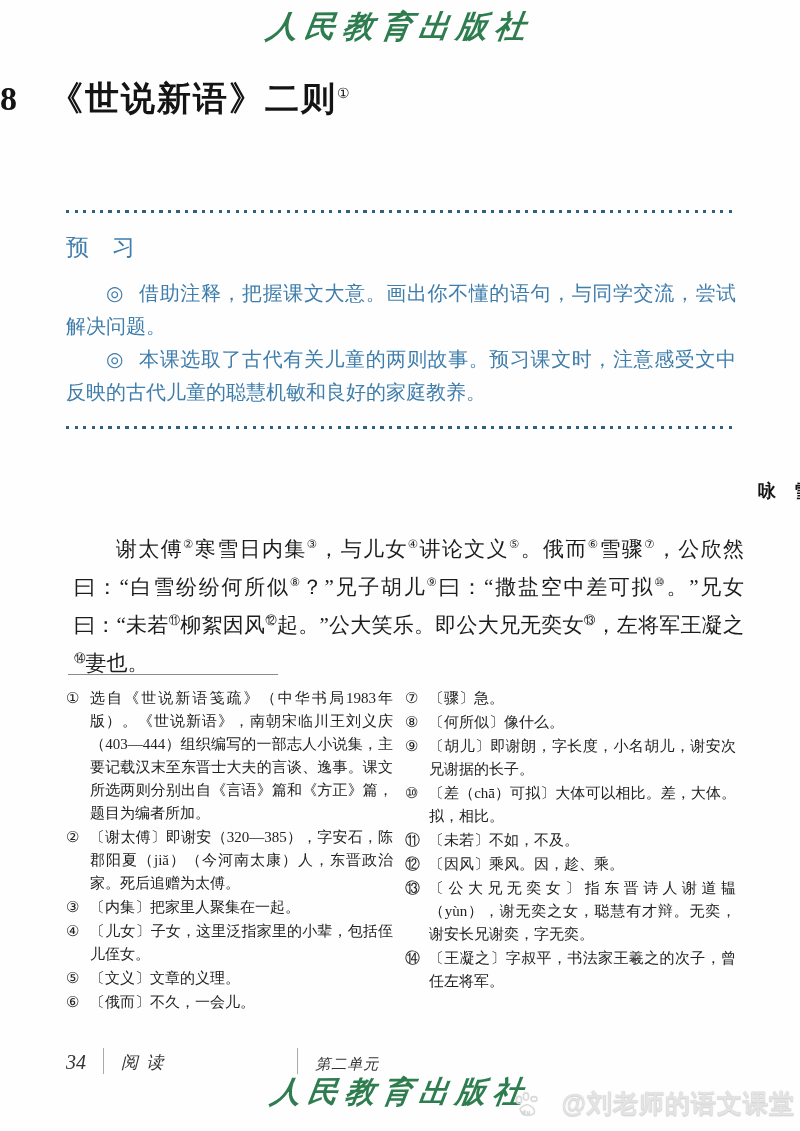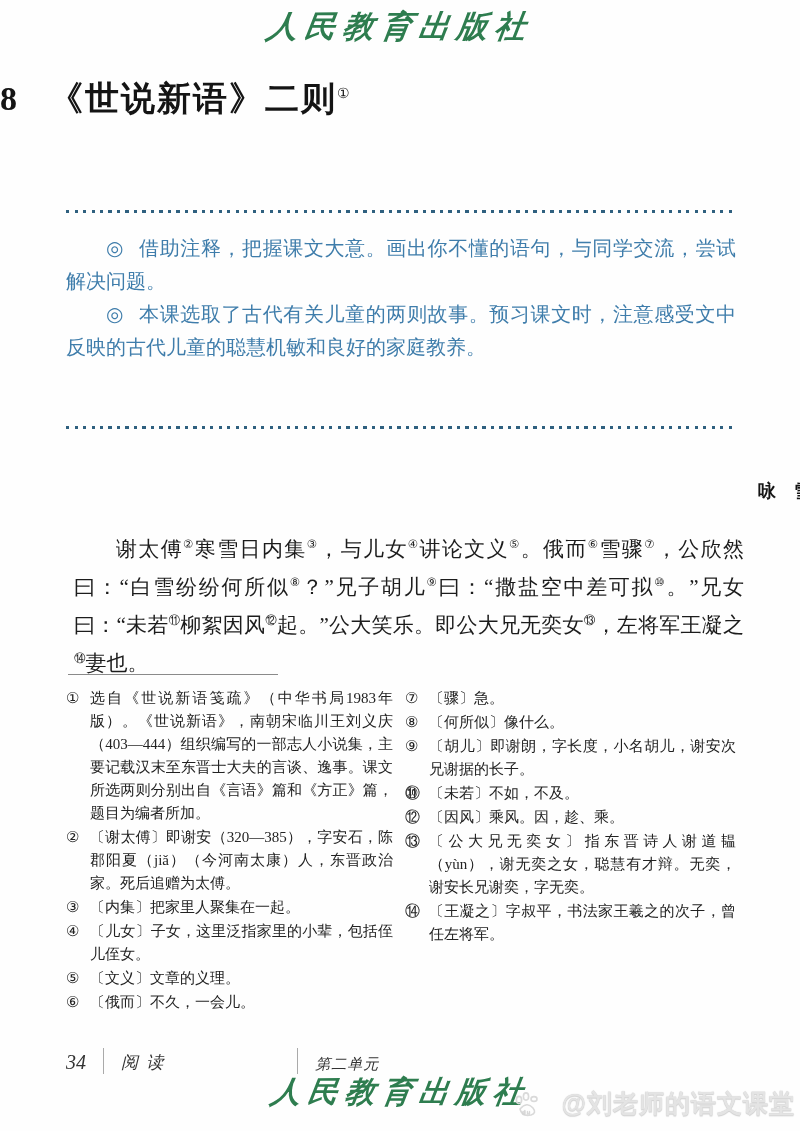--- a/index.html
+++ b/index.html
@@ -90,20 +90,21 @@
     <span>人民教育出版社</span>
   </div>
 
   <h1 class="lesson-title">
     <span class="lesson-number">8</span><span>《世说新语》二则</span><sup>①</sup>
   </h1>
 
   <div class="dotted d1"></div>
 
   <div class="preview">
+    <h2 class="preview-heading">预　习</h2>
     <p><span class="pv-bullet">◎</span><span>借助注释，把握课文大意。画出你不懂的语句，与同学交流，尝试解决问题。</span></p>
     <p><span class="pv-bullet">◎</span><span>本课选取了古代有关儿童的两则故事。预习课文时，注意感受文中反映的古代儿童的聪慧机敏和良好的家庭教养。</span></p>
   </div>
 
   <div class="dotted d2"></div>
 
   <h2 class="text-title">咏　雪</h2>
 
   <p class="body-text">谢太傅<sup>②</sup>寒雪日内集<sup>③</sup>，与儿女<sup>④</sup>讲论文义<sup>⑤</sup>。俄而<sup>⑥</sup>雪骤<sup>⑦</sup>，公欣然曰：“白雪纷纷何所似<sup>⑧</sup>？”兄子胡儿<sup>⑨</sup>曰：“撒盐空中差可拟<sup>⑩</sup>。”兄女曰：“未若<sup>⑪</sup>柳絮因风<sup>⑫</sup>起。”公大笑乐。即公大兄无奕女<sup>⑬</sup>，左将军王凝之<sup>⑭</sup>妻也。</p>
 
@@ -115,21 +116,21 @@
       <div class="fn"><span class="fn-num">②</span><span class="fn-text">〔谢太傅〕即谢安（320—385），字安石，陈郡阳夏（jiǎ）（今河南太康）人，东晋政治家。死后追赠为太傅。</span></div>
       <div class="fn"><span class="fn-num">③</span><span class="fn-text">〔内集〕把家里人聚集在一起。</span></div>
       <div class="fn"><span class="fn-num">④</span><span class="fn-text">〔儿女〕子女，这里泛指家里的小辈，包括侄儿侄女。</span></div>
       <div class="fn"><span class="fn-num">⑤</span><span class="fn-text">〔文义〕文章的义理。</span></div>
       <div class="fn"><span class="fn-num">⑥</span><span class="fn-text">〔俄而〕不久，一会儿。</span></div>
     </div>
     <div class="fn-col right">
       <div class="fn"><span class="fn-num">⑦</span><span class="fn-text">〔骤〕急。</span></div>
       <div class="fn"><span class="fn-num">⑧</span><span class="fn-text">〔何所似〕像什么。</span></div>
       <div class="fn"><span class="fn-num">⑨</span><span class="fn-text">〔胡儿〕即谢朗，字长度，小名胡儿，谢安次兄谢据的长子。</span></div>
-      <div class="fn"><span class="fn-num">⑩</span></div>
+      <div class="fn"><span class="fn-num">⑩</span><span class="fn-text">〔差（chā）可拟〕大体可以相比。差，大体。拟，相比。</span></div>
       <div class="fn"><span class="fn-num">⑪</span><span class="fn-text">〔未若〕不如，不及。</span></div>
       <div class="fn"><span class="fn-num">⑫</span><span class="fn-text">〔因风〕乘风。因，趁、乘。</span></div>
       <div class="fn"><span class="fn-num">⑬</span><span class="fn-text">〔公大兄无奕女〕指东晋诗人谢道韫（yùn），谢无奕之女，聪慧有才辩。无奕，谢安长兄谢奕，字无奕。</span></div>
       <div class="fn"><span class="fn-num">⑭</span><span class="fn-text">〔王凝之〕字叔平，书法家王羲之的次子，曾任左将军。</span></div>
     </div>
   </div>
 
   <div class="footer">
     <span class="page-num">34</span>
     <span class="vbar"></span>

